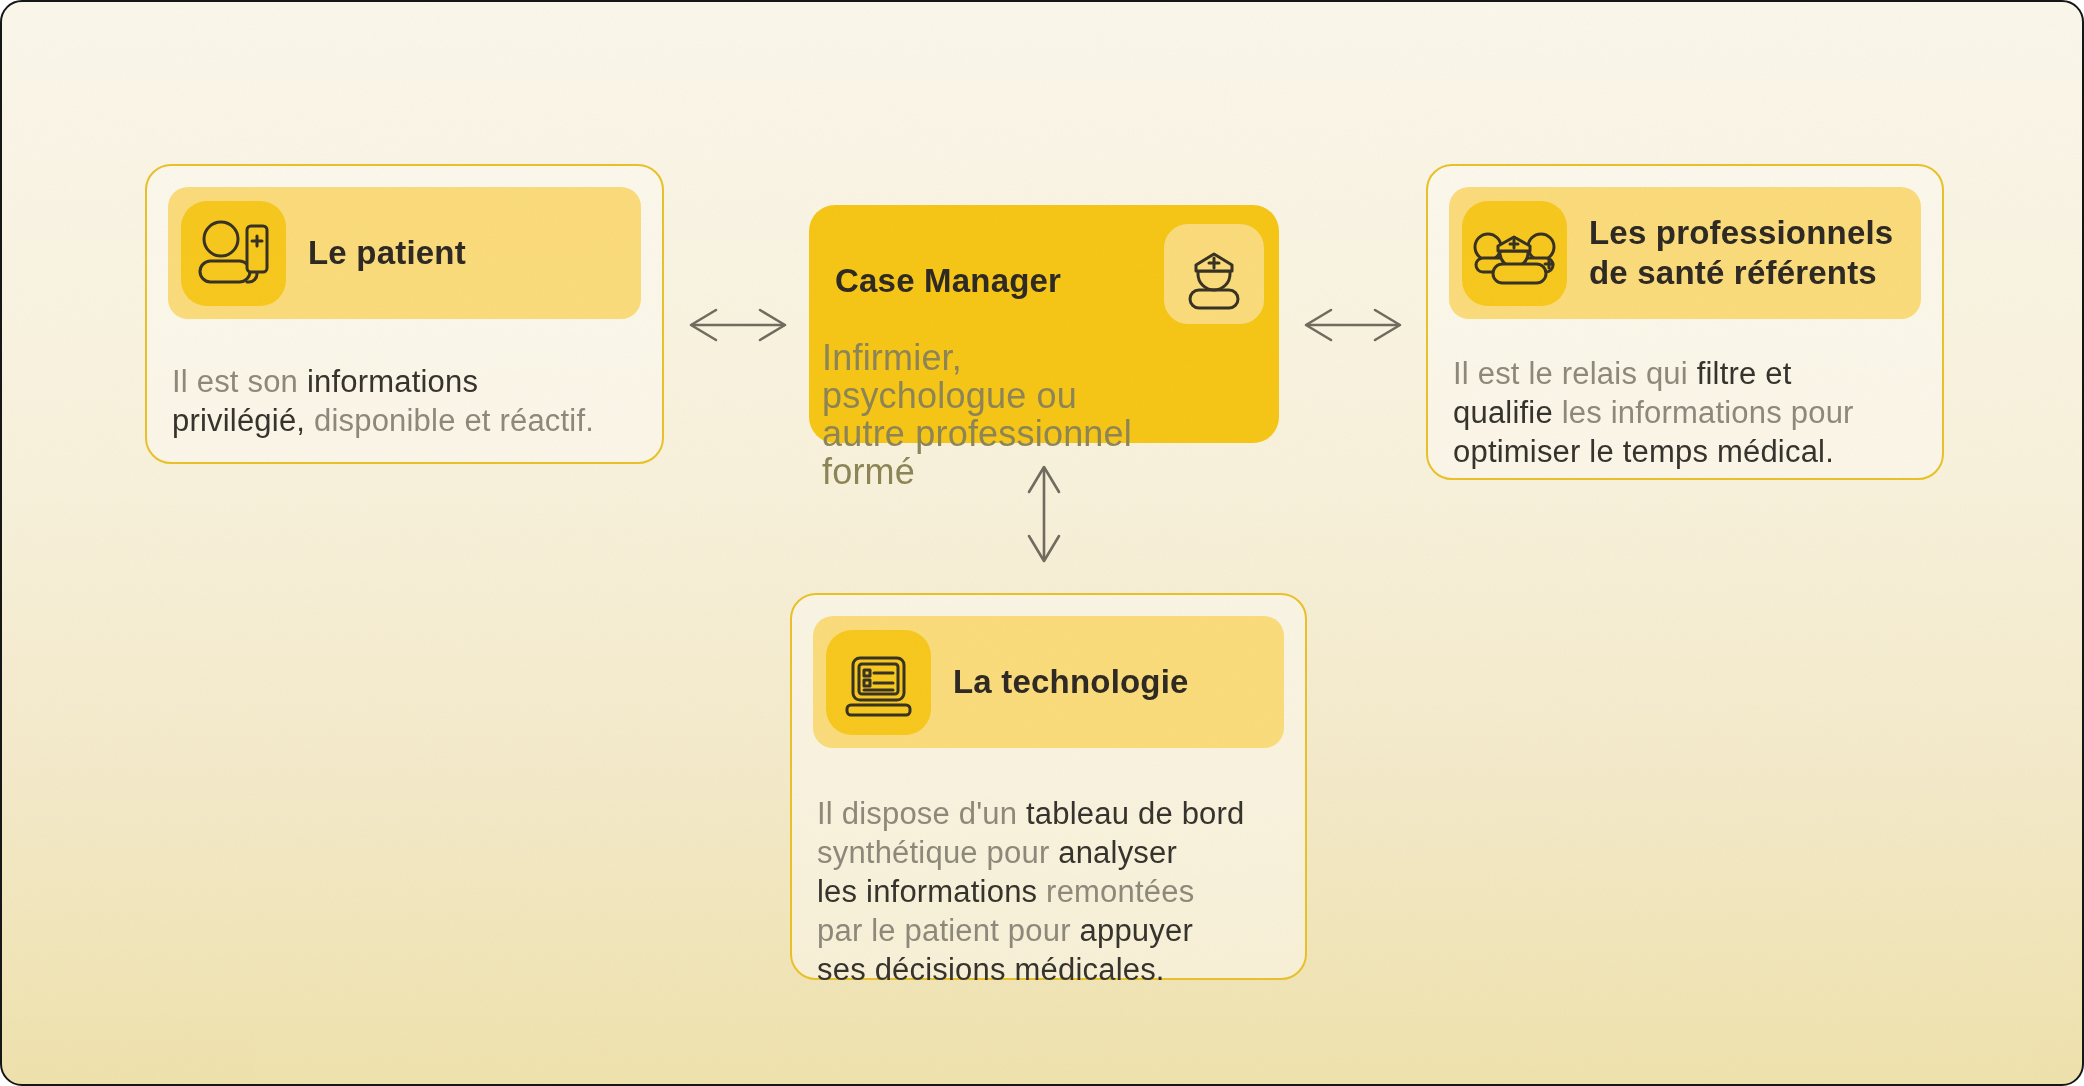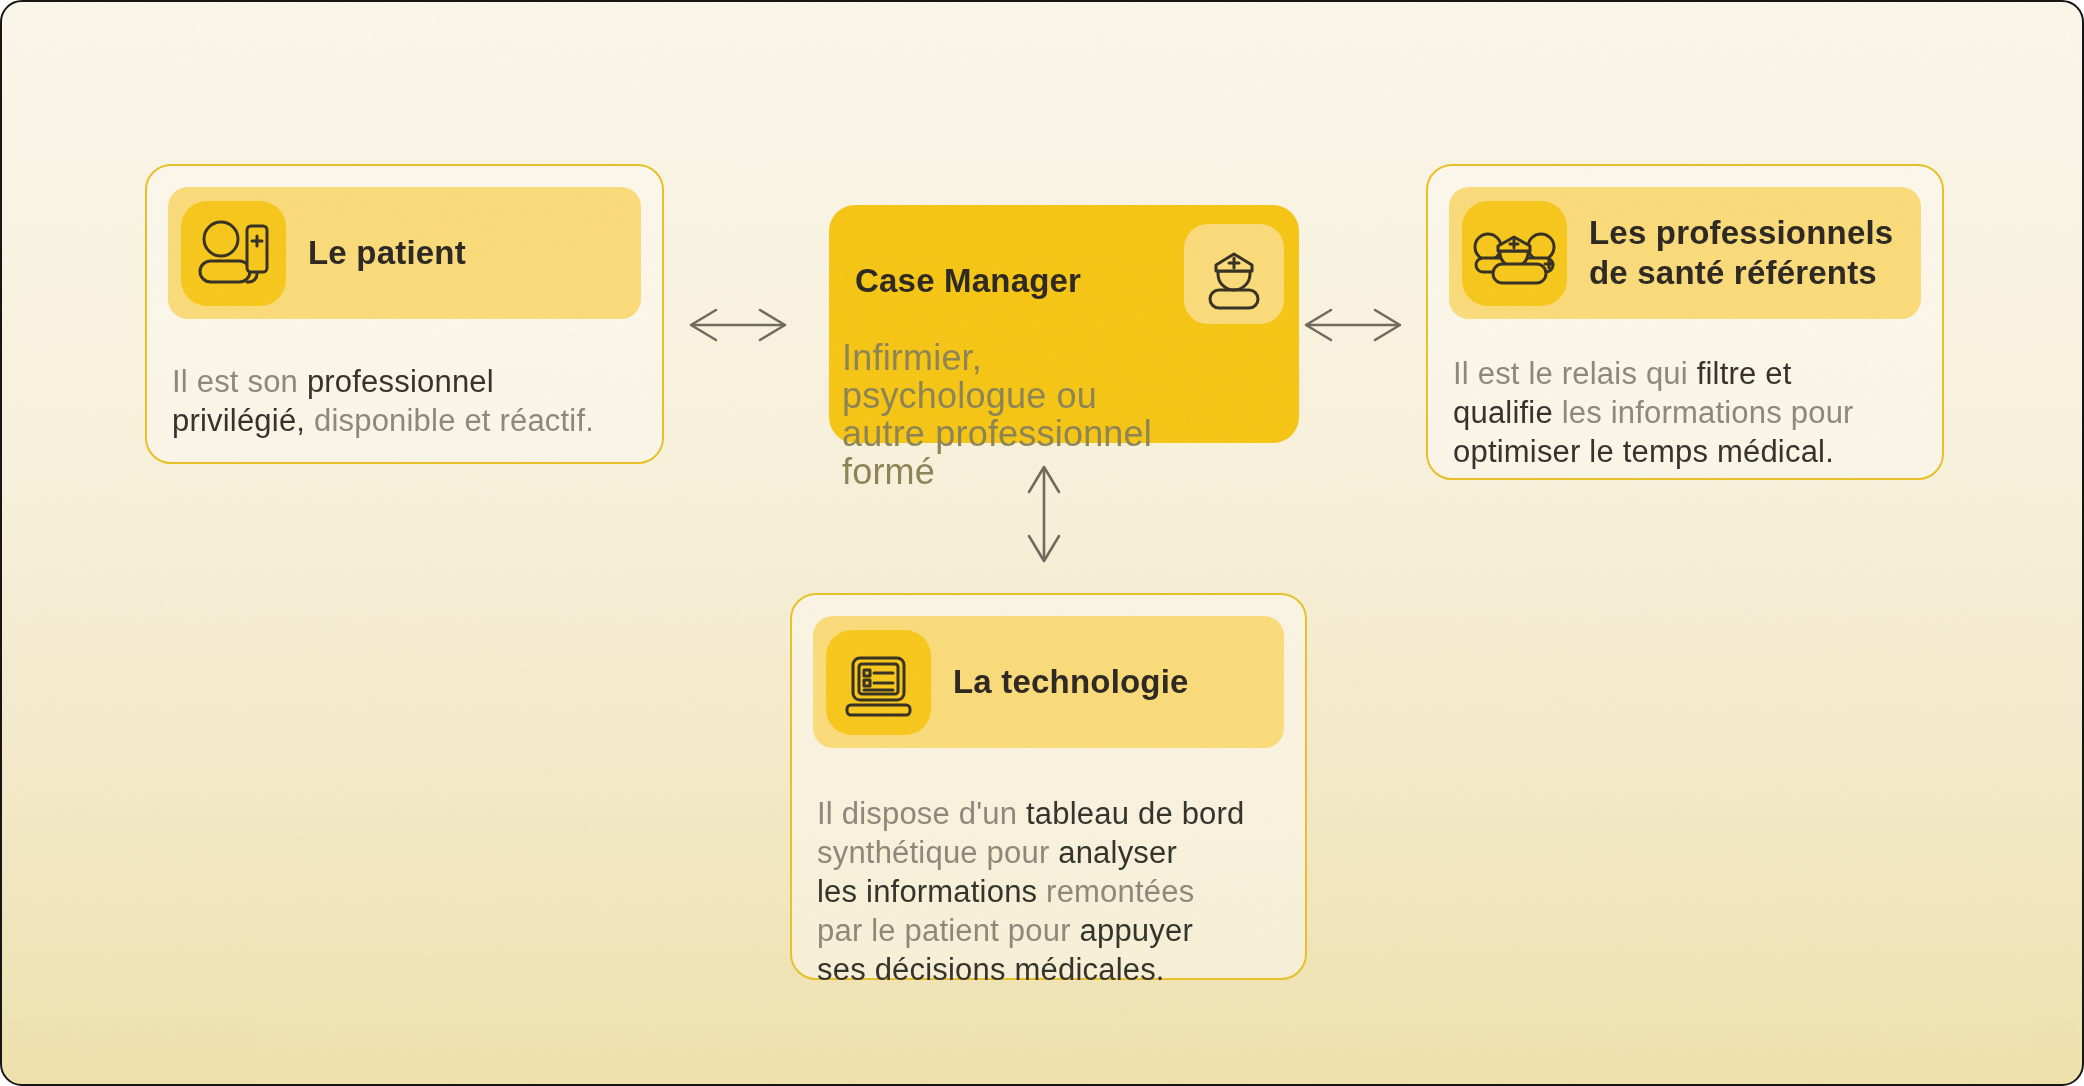--- a/index.html
+++ b/index.html
@@ -45,21 +45,20 @@
     position:absolute;left:25px;right:20px;
     font-size:31px;line-height:39px;letter-spacing:0.2px;
   }
   .seg-m{color:var(--muted-text,#8D8779);font-weight:400;}
   .seg-d{color:var(--strong-text,#33302A);font-weight:500;}
 
   
   .card.solid{
     background:var(--center-fill,#F6C513);
     border-radius:26px;
-    margin-left:20px;
   }
   .center-title{
     position:absolute;left:26px;top:55px;
     font-size:33px;font-weight:600;line-height:42px;
     color:var(--title-text,#2B2620);letter-spacing:0.2px;
   }
   .tile.light{
     position:absolute;right:15px;top:19px;width:100px;height:100px;flex:none;
     background:var(--center-tile-fill,#FBDB79);
     border-radius:24px;
@@ -93,21 +92,21 @@
           <rect class="ic-stroke" x="19" y="60" width="50" height="21" rx="10.5"></rect>
           <path class="ic-stroke" d="M76,71 v2 a8,8 0 0 1 -8,8 h-2"></path>
           <rect class="ic-fill" x="66" y="25" width="20" height="46" rx="4"></rect>
           <line class="ic-stroke" x1="76" y1="35" x2="76" y2="45"></line>
           <line class="ic-stroke" x1="71" y1="40" x2="81" y2="40"></line>
         </svg>
       </div>
       <div class="band-title">Le patient</div>
     </div>
     <div class="body" style="top:196px;">
-        <div class="line"><span class="seg-m">Il est son </span><span class="seg-d">professionnel</span></div>
+        <div class="line"><span class="seg-m">Il est son </span><span class="seg-d">informations</span></div>
         <div class="line"><span class="seg-d">privilégié,</span><span class="seg-m"> disponible et réactif.</span></div>
       </div>
   </div>
 
   <div class="card solid" style="left:807px;top:203px;width:470px;height:238px;">
     <div class="center-title">Case Manager</div>
     <div class="tile light" style="display:flex;align-items:center;justify-content:center;">
       <svg class="icon" width="100" height="100" viewBox="0 0 100 100">
         <path class="ic-stroke" d="M34,47 h32 v3 a16,16 0 0 1 -32,0 z"></path>
         <path class="ic-fill-light" d="M32,41 L50,30 L68,41 L68,47 L32,47 Z"></path>

